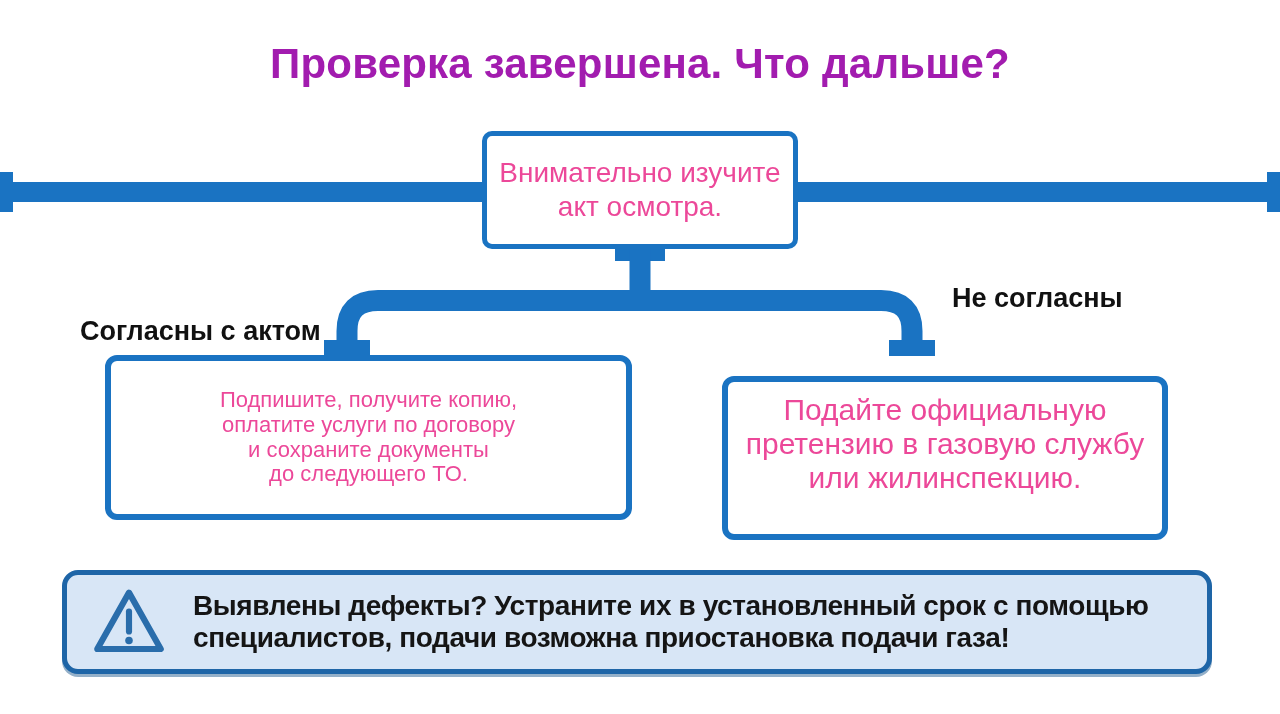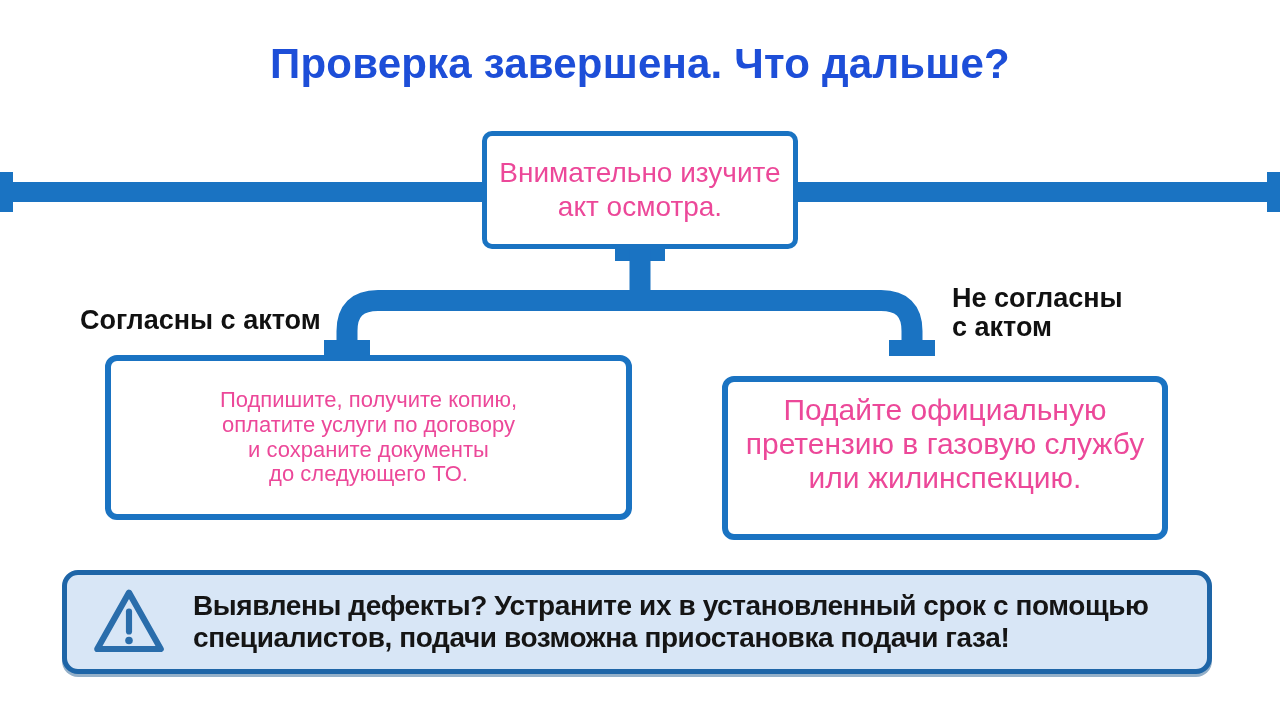--- a/index.html
+++ b/index.html
@@ -14,21 +14,21 @@
   .canvas{
     position:relative;
     width:1280px;height:714px;
     background:#ffffff;
     overflow:hidden;
   }
   .title{
     position:absolute;top:40px;left:0;right:0;
     text-align:center;
     font-size:42px;font-weight:800;
-    color:#1d4ed8;
+    color:#a21caf;
     letter-spacing:0.2px;
   }
   .connectors{
     position:absolute;left:0;top:0;
     width:1280px;height:714px;
     z-index:1;
   }
   .box{
     position:absolute;z-index:2;
     background:#ffffff;
@@ -53,21 +53,21 @@
     left:722px;top:376px;width:446px;height:164px;
     border:6px solid var(--blue);
     border-radius:12px;
     font-size:30px;line-height:1.13;
     padding-bottom:28px;
   }
   .branch-label{
     position:absolute;z-index:2;
     font-weight:800;font-size:27px;color:#111111;
   }
-  .branch-label.left{left:80px;top:305px;}
+  .branch-label.left{left:80px;top:316px;}
   .branch-label.right{left:952px;top:284px;line-height:1.08;}
   .warning-panel{
     position:absolute;z-index:2;
     left:62px;top:570px;width:1150px;height:104px;
     background:var(--panel-bg);
     border:5px solid var(--panel-border);
     border-radius:16px;
     box-shadow:0 3px 0 rgba(17,80,136,0.45);
     display:flex;align-items:center;
     padding:0 18px 0 24px;
@@ -105,21 +105,20 @@
 
   <div class="box center-box">
     <div>Внимательно изучите</div>
     <div>акт осмотра.</div>
   </div>
 
   <div class="branch-label left">Согласны с актом</div>
 
   <div class="branch-label right">
     <div>Не согласны</div>
-    <div>с актом</div>
   </div>
 
   <div class="box left-box">
     <div>Подпишите, получите копию,</div>
     <div>оплатите услуги по договору</div>
     <div>и сохраните документы</div>
     <div>до следующего ТО.</div>
   </div>
 
   <div class="box right-box">

